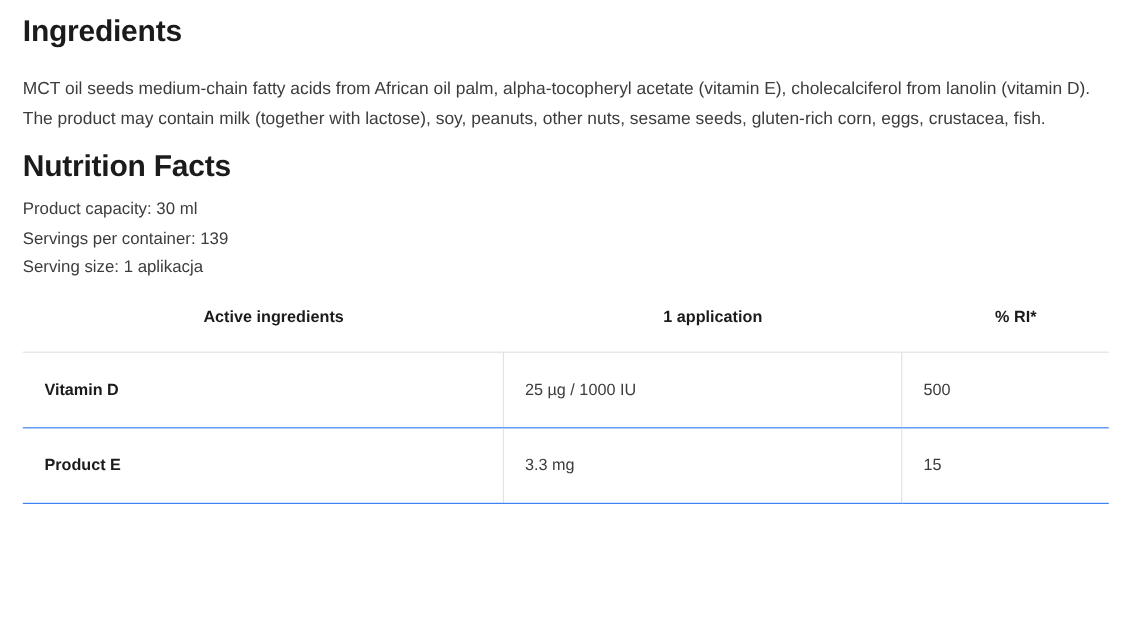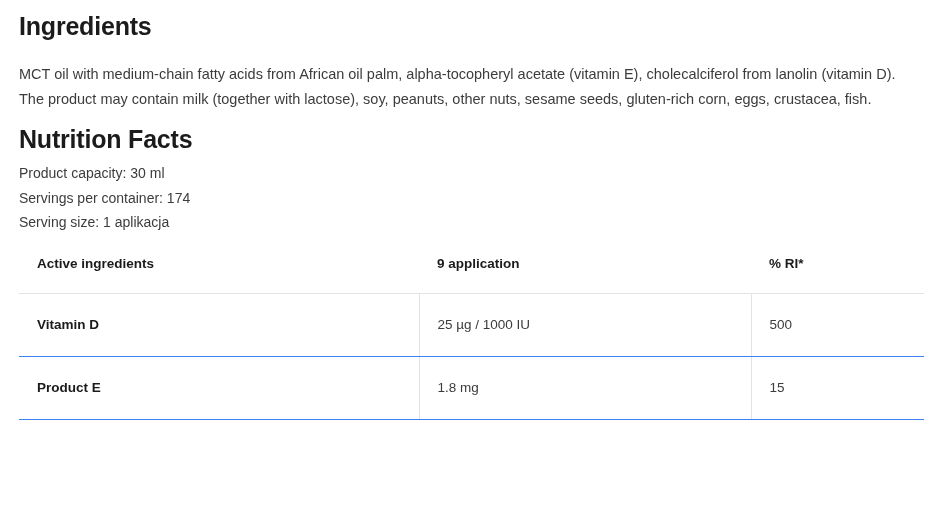--- a/index.html
+++ b/index.html
@@ -55,21 +55,21 @@
     line-height: 24.5px;
     color: #3c3c3c;
   }
   table.nutrition-table {
     margin-top: 21px;
     border-collapse: collapse;
     width: 905px;
     table-layout: fixed;
   }
   table.nutrition-table th {
-    text-align: left;
+    text-align: center;
     font-size: 13.5px;
     font-weight: bold;
     color: #1b1b1b;
     padding: 0 0 22px 18px;
     border: none;
   }
   table.nutrition-table td {
     font-size: 13.5px;
     color: #3c3c3c;
     padding: 21px 0 21px 18px;
@@ -89,52 +89,52 @@
   col.col-amount { width: 332px; }
   col.col-ri { width: 173px; }
 </style>
 </head>
 <body>
 
 <div class="page">
 
   <h2 class="section-title" id="ingredients-title">Ingredients</h2>
 
-  <p class="body-text" id="ingredients-paragraph-1">MCT oil with medium-chain fatty acids from African oil palm, alpha-tocopheryl acetate (vitamin E), cholecalciferol from lanolin (vitamin D).</p>
+  <p class="body-text" id="ingredients-paragraph-1">MCT oil seeds medium-chain fatty acids from African oil palm, alpha-tocopheryl acetate (vitamin E), cholecalciferol from lanolin (vitamin D).</p>
 
   <p class="body-text" id="ingredients-paragraph-2">The product may contain milk (together with lactose), soy, peanuts, other nuts, sesame seeds, gluten-rich corn, eggs, crustacea, fish.</p>
 
   <h2 class="section-title" id="nutrition-title">Nutrition Facts</h2>
 
   <div class="facts-list">
     <div>Product capacity: 30 ml</div>
-    <div>Servings per container: 174</div>
+    <div>Servings per container: 139</div>
     <div>Serving size: 1 aplikacja</div>
   </div>
 
   <table class="nutrition-table">
     <colgroup>
       <col class="col-name">
       <col class="col-amount">
       <col class="col-ri">
     </colgroup>
     <thead>
       <tr>
         <th>Active ingredients</th>
-        <th>9 application</th>
+        <th>1 application</th>
         <th>% RI*</th>
       </tr>
     </thead>
     <tbody>
       <tr>
         <td class="name-cell">Vitamin D</td>
         <td>25 µg / 1000 IU</td>
         <td>500</td>
       </tr>
       <tr>
         <td class="name-cell">Product E</td>
-        <td>1.8 mg</td>
+        <td>3.3 mg</td>
         <td>15</td>
       </tr>
     </tbody>
   </table>
 
 </div>
 
 </body></html>

